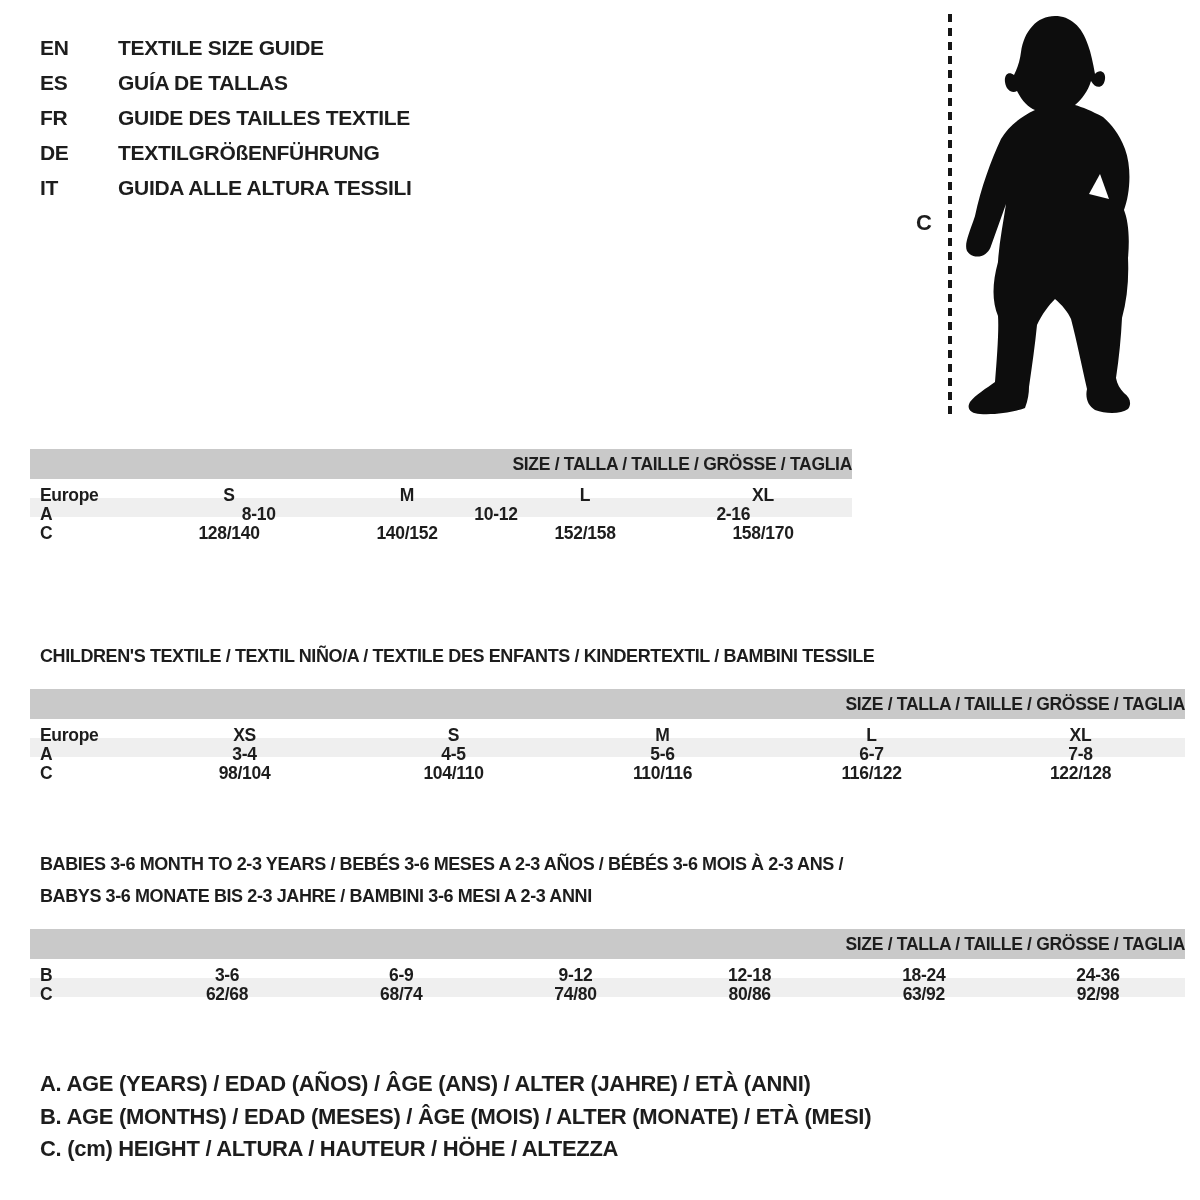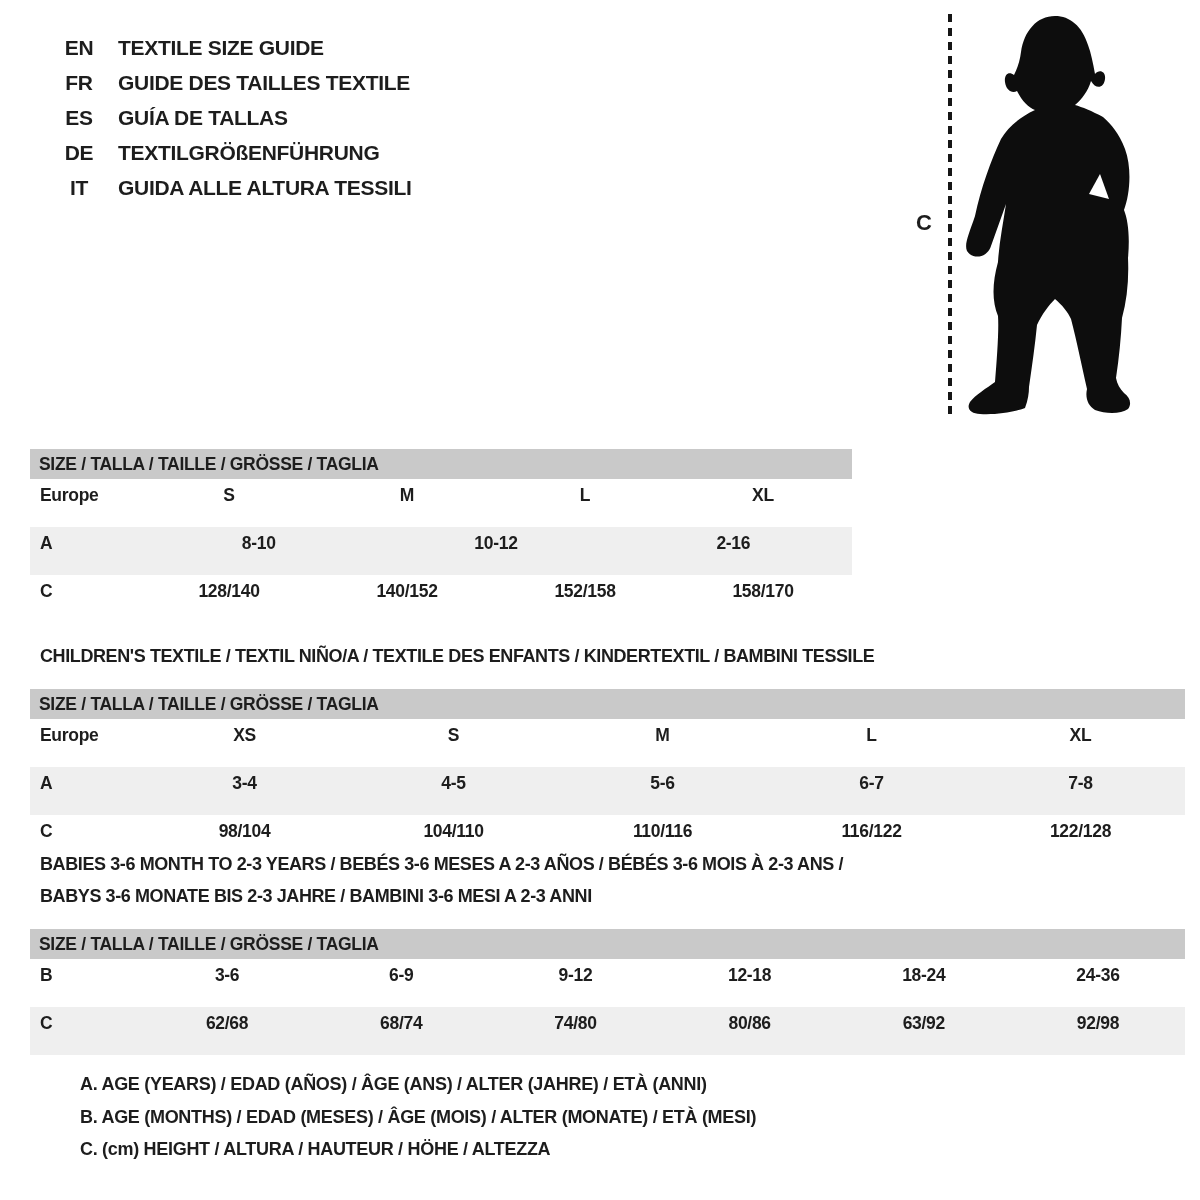--- a/index.html
+++ b/index.html
@@ -4,69 +4,69 @@
 <style>
   html,body{margin:0;padding:0;}
   body{
     width:1200px;height:1200px;position:relative;background:#ffffff;
     font-family:"Liberation Sans","DejaVu Sans",sans-serif;
     color:#1d1d1d;-webkit-font-smoothing:antialiased;overflow:hidden;
   }
 
   
   .lang-block{position:absolute;left:40px;top:30px;}
-  .lang-row{display:flex;line-height:35px;font-size:21px;font-weight:700;letter-spacing:-0.3px;text-align:center;}
+  .lang-row{display:flex;line-height:35px;font-size:21px;font-weight:700;letter-spacing:-0.3px;}
   .lang-code{width:78px;flex:0 0 78px;}
   .lang-title{white-space:nowrap;}
 
   
   .figure-area{position:absolute;left:890px;top:0;width:300px;height:430px;}
   .measure-line{
     position:absolute;left:58px;top:14px;width:4px;height:402px;
     background:repeating-linear-gradient(to bottom,#161616 0 8px,transparent 8px 14px);
   }
   .measure-label{position:absolute;left:26px;top:210px;font-size:22px;font-weight:700;}
   .silhouette{position:absolute;left:70px;top:10px;}
 
   
   .section{position:absolute;left:30px;}
   .sec-title{font-size:18px;font-weight:700;letter-spacing:-0.4px;line-height:32px;margin-left:10px;white-space:nowrap;}
   .tbl{margin-top:17px;}
   .tbl-header{
     height:30px;line-height:30px;background:#c9c9c9;
-    font-size:17.5px;font-weight:700;letter-spacing:-0.3px;padding-left:9px;
+    font-size:17.5px;font-weight:700;letter-spacing:-0.3px;padding-left:9px;text-align:right;
   }
-  .trow{display:flex;height:48px;line-height:33px;font-size:17.5px;font-weight:700;letter-spacing:-0.3px;}
+  .trow{display:flex;height:19px;line-height:33px;font-size:17.5px;font-weight:700;letter-spacing:-0.3px;}
   .trow.shaded{background:#efefef;}
   .tcell{flex:1;text-align:center;}
   .tcell.label{flex:0 0 110px;text-align:left;padding-left:10px;box-sizing:border-box;}
 
   #section-junior{top:432px;width:822px;}
   #section-children{top:640px;width:1155px;}
   #section-babies{top:848px;width:1155px;}
 
   
   .legend{position:absolute;left:40px;top:1068px;}
-  .legend-line{font-size:18px;font-weight:700;letter-spacing:-0.3px;line-height:32.5px;white-space:nowrap;margin-left:40px;}
+  .legend-line{font-size:22px;font-weight:700;letter-spacing:-0.3px;line-height:32.5px;white-space:nowrap;}
 </style>
 </head>
 <body>
 
 <div class="lang-block">
   <div class="lang-row">
     <span class="lang-code">EN</span>
     <span class="lang-title">TEXTILE SIZE GUIDE</span>
   </div>
   <div class="lang-row">
+    <span class="lang-code">ES</span>
+    <span class="lang-title">GUÍA DE TALLAS</span>
+  </div>
+  <div class="lang-row">
     <span class="lang-code">FR</span>
     <span class="lang-title">GUIDE DES TAILLES TEXTILE</span>
-  </div>
-  <div class="lang-row">
-    <span class="lang-code">ES</span>
-    <span class="lang-title">GUÍA DE TALLAS</span>
   </div>
   <div class="lang-row">
     <span class="lang-code">DE</span>
     <span class="lang-title">TEXTILGRÖßENFÜHRUNG</span>
   </div>
   <div class="lang-row">
     <span class="lang-code">IT</span>
     <span class="lang-title">GUIDA ALLE ALTURA TESSILI</span>
   </div>
 </div>

